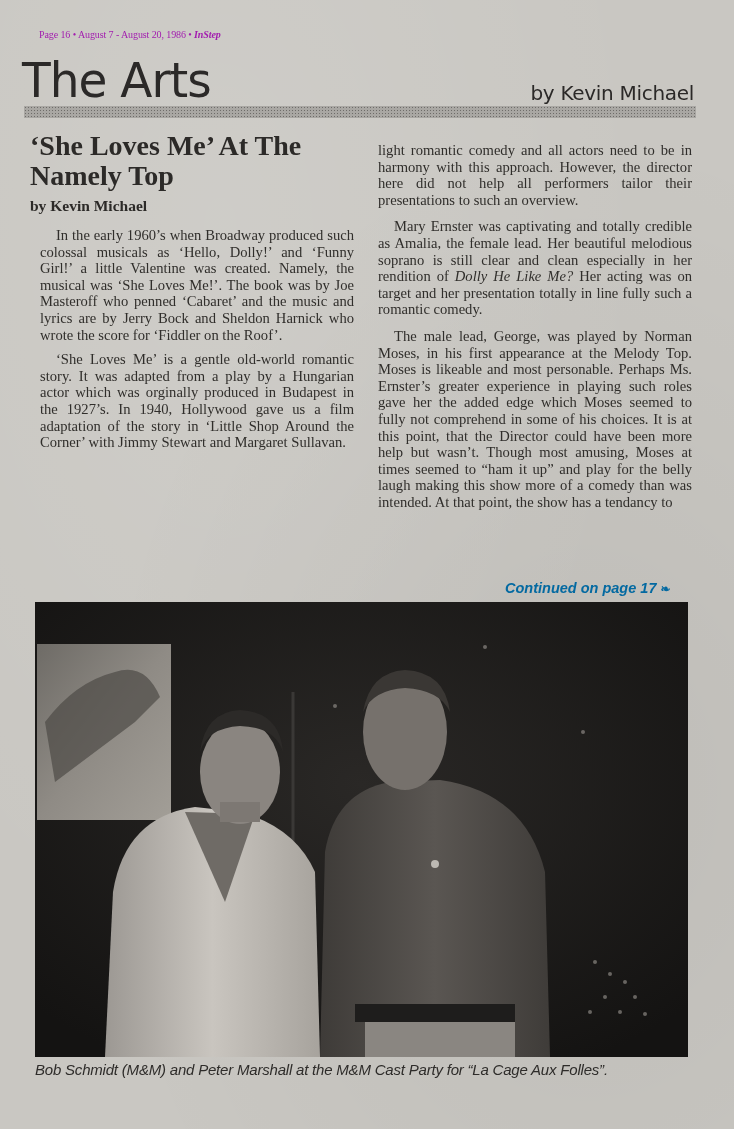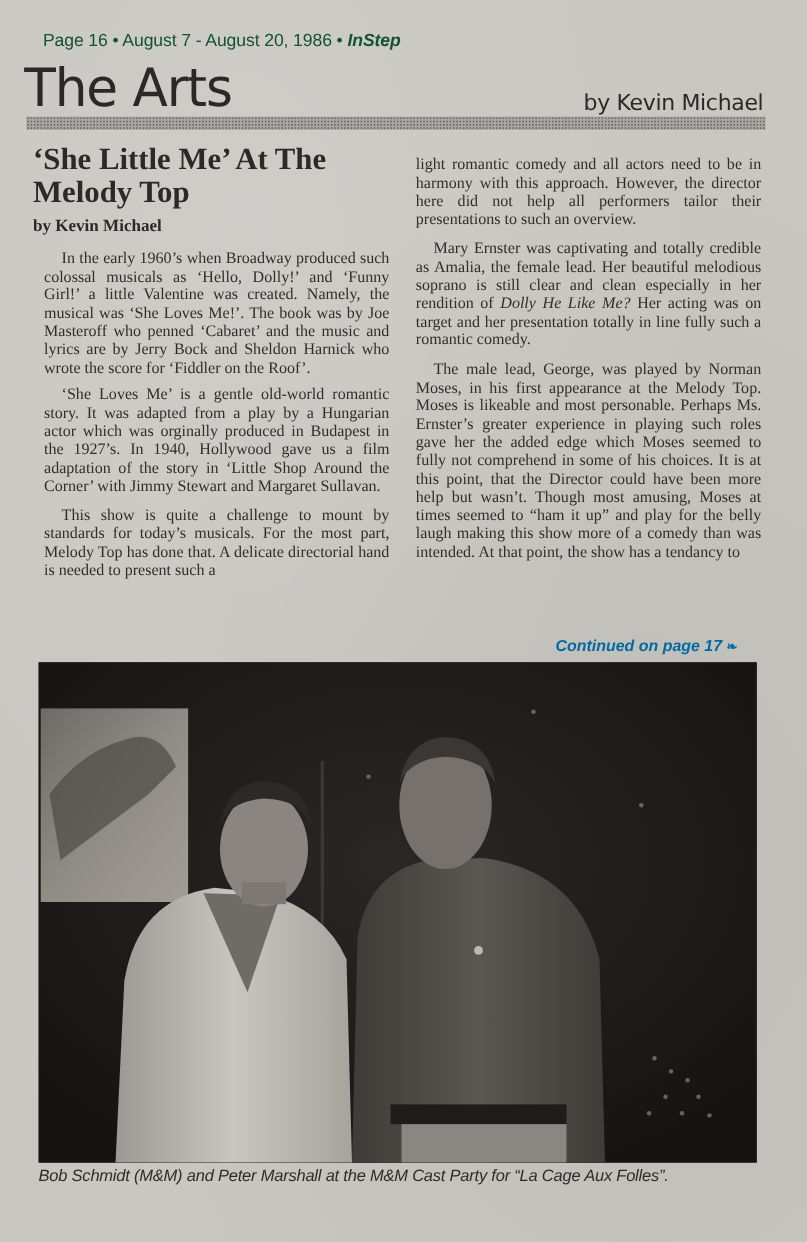--- a/index.html
+++ b/index.html
@@ -8,22 +8,22 @@
     background: #c9c7c2;
     background-image:
       radial-gradient(ellipse at 30% 20%, rgba(255,255,255,0.10), transparent 60%),
       radial-gradient(ellipse at 80% 70%, rgba(0,0,0,0.05), transparent 60%);
     color: #2c2a28;
     font-family: "Liberation Serif", serif;
     position: relative;
   }
   .folio {
     position: absolute; left: 39px; top: 29px;
-    font-size: 16px; color: #14532d; letter-spacing: -0.1px;
-    font-family: Liberation Sans, sans-serif;
+    font-size: 10px; color: #a21caf; letter-spacing: -0.1px;
+    font-family: Liberation Serif, serif;
   }
   .folio .pub { font-style: italic; font-weight: bold; }
   .section-title {
     position: absolute; left: 22px; top: 53px;
     font-family: "DejaVu Sans", sans-serif;
     font-size: 47px; color: #2b2928; letter-spacing: -1px;
     line-height: 56px; font-weight: normal;
     transform: scaleY(1.02);
   }
   .section-byline {
@@ -75,27 +75,26 @@
 <body>
 
 <div class="folio">
   <span>Page 16</span><span> • </span><span>August 7 - August 20, 1986</span><span> • </span><span class="pub">InStep</span>
 </div>
 
 <div class="section-title">The Arts</div>
 <div class="section-byline">by Kevin Michael</div>
 <div class="rule"></div>
 
-<h1 class="headline">‘She Little Me’ At The Melody Top</h1>
+<h1 class="headline">‘She Loves Me’ At The Namely Top</h1>
 <div class="article-byline">by Kevin Michael</div>
 
 <div class="col col-left">
   <p>In the early 1960’s when Broadway produced such colossal musicals as ‘Hello, Dolly!’ and ‘Funny Girl!’ a little Valentine was created. Namely, the musical was ‘She Loves Me!’. The book was by Joe Masteroff who penned ‘Cabaret’ and the music and lyrics are by Jerry Bock and Sheldon Harnick who wrote the score for ‘Fiddler on the Roof’.</p>
   <p>‘She Loves Me’ is a gentle old-world romantic story. It was adapted from a play by a Hungarian actor which was orginally produced in Budapest in the 1927’s. In 1940, Hollywood gave us a film adaptation of the story in ‘Little Shop Around the Corner’ with Jimmy Stewart and Margaret Sullavan.</p>
-  <p style="margin-top:10px">This show is quite a challenge to mount by standards for today’s musicals. For the most part, Melody Top has done that. A delicate directorial hand is needed to present such a</p>
 </div>
 
 <div class="col col-right">
   <p class="first">light romantic comedy and all actors need to be in harmony with this approach. However, the director here did not help all performers tailor their presentations to such an overview.</p>
   <p style="margin-top:10px"><span>Mary Ernster was captivating and totally credible as Amalia, the female lead. Her beautiful melodious soprano is still clear and clean especially in her rendition of </span><em>Dolly He Like Me?</em><span> Her acting was on target and her presentation totally in line fully such a romantic comedy.</span></p>
   <p style="margin-top:10px">The male lead, George, was played by Norman Moses, in his first appearance at the Melody Top. Moses is likeable and most personable. Perhaps Ms. Ernster’s greater experience in playing such roles gave her the added edge which Moses seemed to fully not comprehend in some of his choices. It is at this point, that the Director could have been more help but wasn’t. Though most amusing, Moses at times seemed to “ham it up” and play for the belly laugh making this show more of a comedy than was intended. At that point, the show has a tendancy to</p>
 </div>
 
 <div class="continued">
   <span>Continued on page 17</span>

